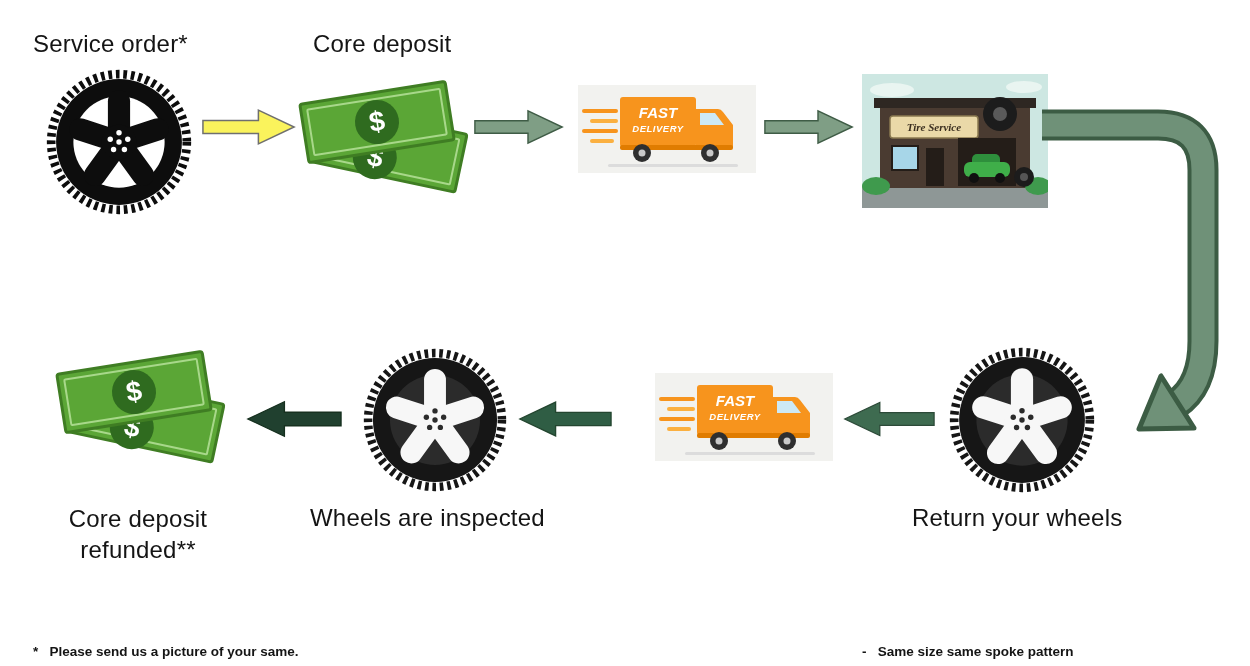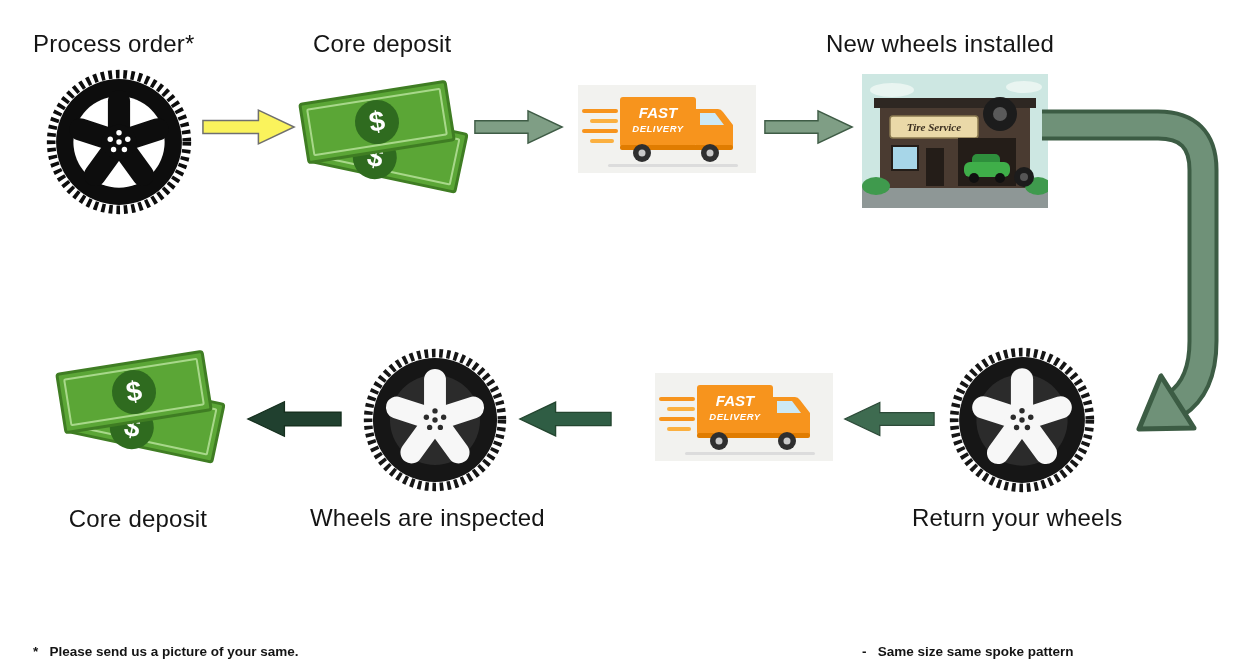--- a/index.html
+++ b/index.html
@@ -80,23 +80,22 @@
   .arrow-green-3 path{fill:#20402F;stroke:#16301f;stroke-width:1.4}
   .curve-outline{fill:none;stroke:#3C5C44;stroke-width:31}
   .curve-fill{fill:none;stroke:#6F9178;stroke-width:23}
   .curve-head{fill:#6F9178;stroke:#3C5C44;stroke-width:5;stroke-linejoin:round}
 </style>
 </head>
 <body>
 
 <div class="canvas">
 
-  <div class="step-label" style="left:33px;top:30px">Process order*</div>
+  <div class="step-label" style="left:33px;top:30px">Service order*</div>
   <div class="step-label" style="left:313px;top:30px">Core deposit</div>
-  <div class="step-label" style="left:826px;top:30px">New wheels installed</div>
 
   <svg class="wheel wheel-dark" style="left:45px;top:68px;width:148px;height:148px" viewBox="0 0 120 120">
     <circle class="tread" cx="60" cy="60" r="55"></circle>
     <circle class="tire" cx="60" cy="60" r="51"></circle>
     <circle class="face" cx="60" cy="60" r="37"></circle>
     <g class="spokes">
       <line x1="60" y1="60" x2="60" y2="27"></line>
       <line x1="60" y1="60" x2="60" y2="27" transform="rotate(72 60 60)"></line>
       <line x1="60" y1="60" x2="60" y2="27" transform="rotate(144 60 60)"></line>
       <line x1="60" y1="60" x2="60" y2="27" transform="rotate(216 60 60)"></line>
@@ -279,20 +278,21 @@
         <circle cx="52.9" cy="57.7" r="2.2"></circle>
         <circle cx="55.6" cy="66.1" r="2.2"></circle>
         <circle cx="64.4" cy="66.1" r="2.2"></circle>
         <circle cx="67.1" cy="57.7" r="2.2"></circle>
         <circle cx="60" cy="60" r="2.2"></circle>
     </g>
   </svg>
 
   <div class="step-label center" style="left:38px;top:503px;width:200px">
     <div>Core deposit</div>
+    <div>refunded**</div>
   </div>
   <div class="step-label" style="left:310px;top:504px">Wheels are inspected</div>
   <div class="step-label" style="left:912px;top:504px">Return your wheels</div>
 
   <div class="footnote-block" style="left:33px;top:594px">
     <div>*   Please send us a picture of your same.</div>
     
   </div>
   <div class="footnote-block" style="left:862px;top:594px">
     <div>-   Same size same spoke pattern</div>

